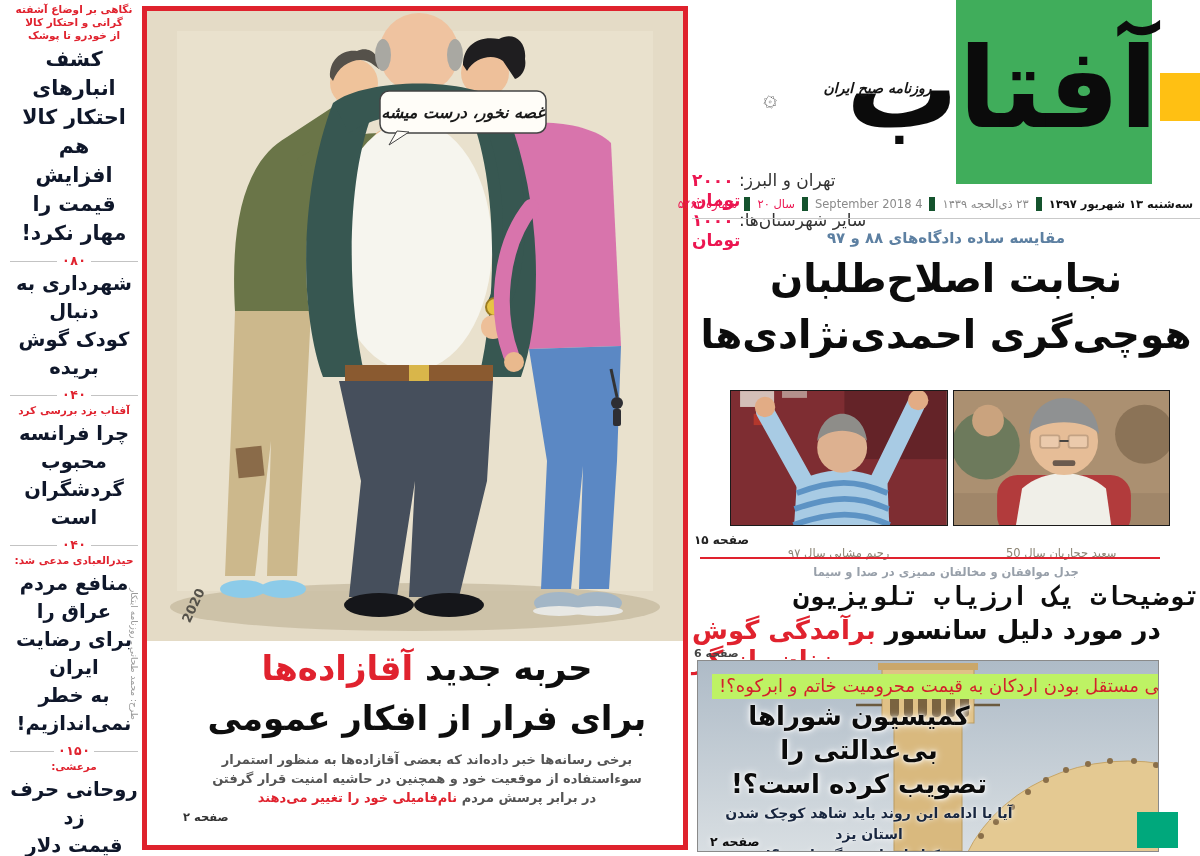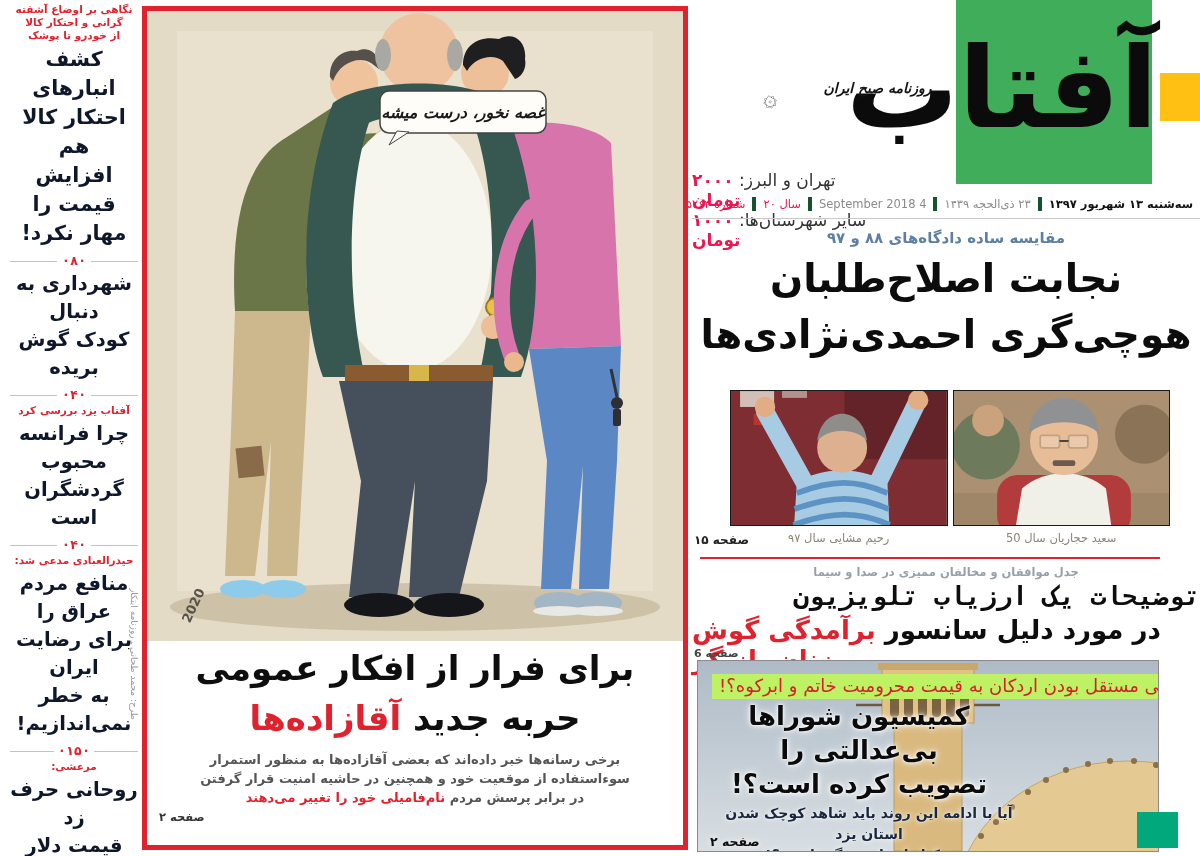--- a/index.html
+++ b/index.html
@@ -12,54 +12,54 @@
   .sb-kicker{color:#e0222e;font-size:10.5px;font-weight:bold;text-align:center;line-height:13px;margin-top:3px;}
   .sb-headline{color:#0f172a;font-size:19.5px;font-weight:bold;text-align:center;line-height:28px;margin-top:3px;}
   .sb-headline.big{font-size:20.5px;line-height:29px;}
   .sb-sep{display:flex;align-items:center;gap:4px;margin:7px 2px 3px;}
   .sb-sep .ln{flex:1;height:1px;background:#c3c3c3;}
   .sb-sep .num{color:#e0222e;font-weight:bold;font-size:12.5px;line-height:12px;}
   .sb-sep .num::before,.sb-sep .num::after{content:"·";color:#e0222e;padding:0 2px;}
 
   
   .cartoon-frame{position:absolute;left:142px;top:6px;width:546px;height:844px;border:5px solid #df222d;
-                 box-sizing:border-box;background:#fff;}
+                 box-sizing:border-box;background:#fff;padding-left:24px;}
   svg.cartoon{display:block;width:536px;height:630px;}
   .c-headline{text-align:center;font-size:34px;font-weight:bold;color:#0e0e0e;line-height:50px;margin-top:2px;}
   .red{color:#e0222e;}
   .c-body{text-align:center;font-size:13px;font-weight:bold;color:#555;line-height:19px;margin-top:7px;}
   .c-body .red{font-weight:bold;}
   .c-page{font-size:11.5px;font-weight:bold;color:#333;margin:3px 12px 0;text-align:left;direction:ltr;}
   .credit-vert{position:absolute;left:129px;top:588px;writing-mode:vertical-rl;font-size:9px;color:#999;letter-spacing:1px;}
 
   
   .rcol{position:absolute;left:692px;top:0;width:508px;height:856px;}
   .logo-green{position:absolute;right:48px;top:0;width:196px;height:184px;background:#40ad5b;}
   .logo-text{position:absolute;right:42px;top:-10px;width:310px;text-align:center;font-size:112px;font-weight:bold;
              color:#0b0b0b;line-height:196px;}
   .seal{position:absolute;left:70px;top:84px;font-size:24px;color:#666;transform:rotate(-14deg);}
   .tagline{position:absolute;left:98px;top:80px;width:175px;text-align:center;font-size:14px;font-weight:bold;
            font-style:italic;color:#141414;}
   .prices{position:absolute;left:0;top:170px;width:175px;font-size:17px;line-height:20px;text-align:left;color:#333;}
   .prices .val{color:#ec1651;font-weight:bold;}
   .dateline{position:absolute;left:42px;right:0;top:197px;display:flex;align-items:center;font-size:11.5px;color:#8a8a8a;}
-  .dl{padding:0 7px;border-left:4px solid #14532d;white-space:nowrap;}
+  .dl{padding:0 7px;border-left:6px solid #14532d;white-space:nowrap;}
   .dl.last{border-left:none;}
   .dl.dfa{color:#111;font-weight:bold;}
   .dl.hot{color:#ec1651;font-weight:normal;text-align:right;}
   .mast-rule{position:absolute;left:0;right:0;top:218px;height:1px;background:#c9c9c9;}
 
   .lead-kicker{position:absolute;left:0;right:0;top:229px;text-align:center;color:#5d80a2;font-size:15px;font-weight:bold;}
   .lead-headline{position:absolute;left:0;right:0;top:251px;text-align:center;font-size:39px;font-weight:bold;
                  color:#0c0c0c;line-height:56px;}
   .photos{position:absolute;left:38px;right:30px;top:390px;height:136px;display:flex;gap:5px;}
   .photo{flex:1;border:1px solid #1a1a1a;overflow:hidden;background:#876;}
   .photo svg{display:block;width:100%;height:100%;}
   .captions{position:absolute;left:38px;right:30px;top:531px;display:flex;gap:5px;font-size:11.5px;color:#8c8575;}
-  .cap{flex:1;text-align:center;}
+  .cap{flex:1;text-align:center;margin-top:15px;}
   .lead-page{position:absolute;left:2px;top:533px;font-size:12px;font-weight:bold;color:#222;}
   .rule-red{position:absolute;left:8px;right:40px;top:557px;height:2px;background:#e0222e;}
 
   .tv-kicker{position:absolute;left:0;right:0;top:565px;text-align:center;color:#98a0aa;font-size:11.5px;font-weight:bold;}
   .tv-h1{position:absolute;left:0;right:0;top:581px;text-align:right;font-size:26px;font-weight:bold;color:#0d0d0d;font-family:Liberation Mono, monospace;}
   .tv-h2{position:absolute;left:0;right:0;top:615px;text-align:left;font-size:26px;font-weight:bold;color:#0d0d0d;}
   .tv-page{position:absolute;left:2px;top:647px;font-size:11px;font-weight:bold;color:#444;}
 
   .yazd{position:absolute;left:5px;top:660px;width:460px;height:190px;border:1px solid #8a8a8a;overflow:hidden;}
   .yazd svg{position:absolute;left:0;top:0;}
@@ -190,23 +190,23 @@
 
       <g>
         <rect x="233" y="80" width="166" height="42" rx="9" fill="#fffdf8" stroke="#444" stroke-width="1.5"></rect>
         <path d="M250,120 L242,134 L262,121 Z" fill="#fffdf8" stroke="#444" stroke-width="1"></path>
         <text x="316" y="107" text-anchor="middle" font-size="16" font-weight="bold" font-style="italic" fill="#1a1a1a">غصه نخور، درست میشه</text>
       </g>
       <text x="58" y="580" font-size="13" font-weight="bold" fill="#55524a" transform="rotate(-65 58 580)">2020</text>
     </svg>
 
     <div class="c-headline">
-      <div>برای فرار از افکار عمومی</div>
       <div><span>حربه جدید</span>
         <span class="red">آقازاده‌ها</span></div>
+      <div>برای فرار از افکار عمومی</div>
     </div>
     <div class="c-body">
       <div>برخی رسانه‌ها خبر داده‌اند که بعضی آقازاده‌ها به منظور استمرار</div>
       <div>سوءاستفاده از موقعیت خود و همچنین در حاشیه امنیت قرار گرفتن</div>
       <div><span>در برابر پرسش مردم</span>
         <span class="red">نام‌فامیلی خود را تغییر می‌دهند</span></div>
     </div>
     <div class="c-page">صفحه ۲</div>
   </div>
 

